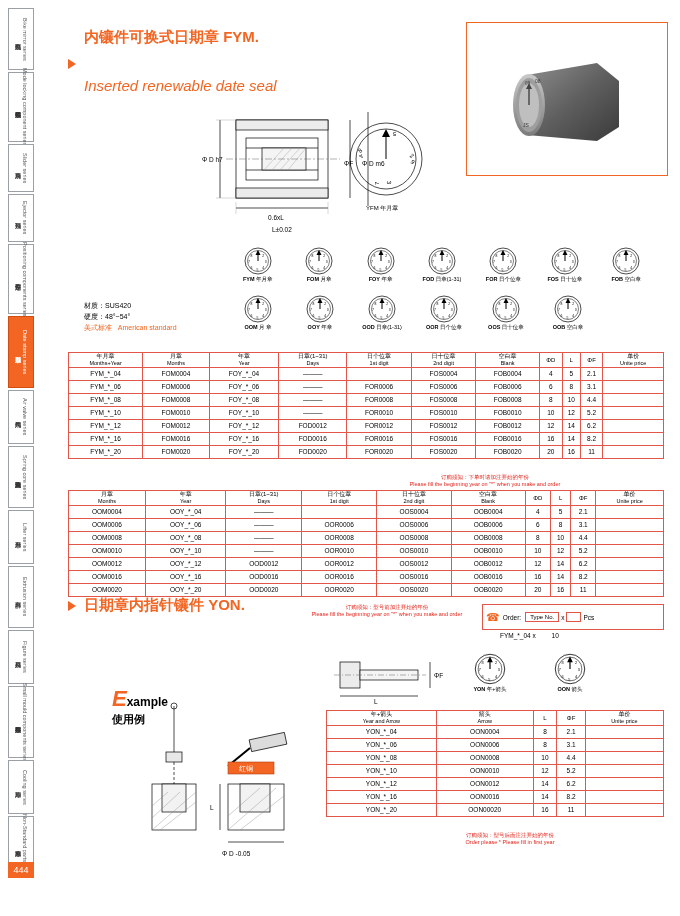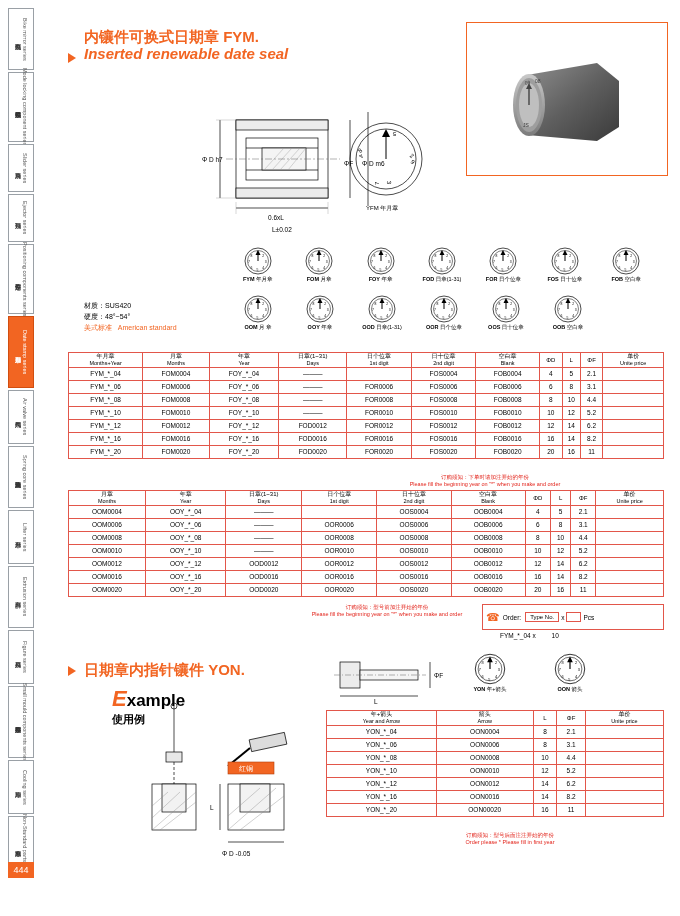--- a/index.html
+++ b/index.html
@@ -32,21 +32,21 @@
     color:#fff;font-size:9px;display:flex;align-items:center;justify-content:center;
   }
   
   .arrow{
     width:0;height:0;border-left:8px solid #f26522;
     border-top:5px solid transparent;border-bottom:5px solid transparent;
     display:inline-block;vertical-align:middle;
   }
   .h-title{position:absolute;}
   .h-cn{font-size:15px;font-weight:bold;color:#f26522;line-height:17px;}
-  .h-en{font-size:15px;font-weight:bold;color:#f26522;line-height:18px;font-style:italic;}
+  .h-en{font-size:15px;font-weight:normal;color:#f26522;line-height:18px;font-style:italic;margin-top:32px;}
   
   .photo-box{
     position:absolute;border:1px solid #f26522;background:#fff;
   }
   
   table.spec{
     position:absolute;border-collapse:collapse;font-size:6.5px;background:#fff;
   }
   table.spec th,table.spec td{
     border:1px solid #e2564a;padding:0;text-align:center;
@@ -127,21 +127,21 @@
         <span class="en">Cooling series</span>
       </div>
       <div class="tab" style="top: 808px; height: 60px;">
         <span class="cn">非标准系列</span>
         <span class="en">Non-Standard parts series</span>
       </div>
     </div>
   <div class="pagenum">444</div>
 
   <div class="h-title" style="left:68px;top:28px;">
-    <div style="display:flex;align-items:flex-end;">
+    <div style="display:flex;align-items:center;">
       <span class="arrow" style="margin-top:5px;margin-right:8px;"></span>
       <div>
         <div class="h-cn">内镶件可换式日期章 FYM.</div>
         <div class="h-en">Inserted renewable date seal</div>
       </div>
     </div>
   </div>
 
   <div class="photo-box" style="left:466px;top:22px;width:200px;height:152px;">
     <svg width="198" height="150" viewBox="0 0 198 150">
@@ -775,21 +775,21 @@
     <span>x</span>
     <span class="cell">&nbsp;&nbsp;&nbsp;</span>
     <span>Pcs</span>
   </div>
   <div style="position:absolute;left:500px;top:632px;font-size:6.5px;">
     <span>FYM_*_04</span>
     <span>x</span>
     <span style="margin-left:14px;">10</span>
   </div>
 
-  <div class="h-title" style="left:68px;top:661px;">
+  <div class="h-title" style="left:68px;top:596px;">
     <div style="display:flex;align-items:flex-start;">
       <span class="arrow" style="margin-top:5px;margin-right:8px;"></span>
       <div>
         <div class="h-cn">日期章内指针镶件 YON.</div>
       </div>
     </div>
   </div>
 
   <div style="position:absolute;left:330px;top:650px;width:130px;height:56px;">
     <svg width="130" height="56" viewBox="0 0 130 56">
@@ -839,21 +839,21 @@
             <text x="11.460303038033002" y="22.739696961967002" font-size="3.4" font-family="Liberation Sans, sans-serif">6</text>
             <text x="9" y="16.8" font-size="3.4" font-family="Liberation Sans, sans-serif">7</text>
             <text x="11.460303038032999" y="10.860303038033003" font-size="3.4" font-family="Liberation Sans, sans-serif">8</text>
           </svg>
         </div>
         <div class="seal-lbl"><b>OON</b> 箭头</div>
       </div>
     </div>
 
   <div style="position:absolute;left:112px;top:686px;">
-    <div><span class="ex-E">E</span><span style="font-size:17px;font-weight:bold;">xample</span></div>
+    <div><span class="ex-E">E</span><span style="font-size:12px;font-weight:bold;">xample</span></div>
     <div style="font-size:11px;font-weight:bold;">使用例</div>
   </div>
 
   <div style="position:absolute;left:100px;top:700px;width:220px;height:160px;">
     <svg width="220" height="160" viewBox="0 0 220 160">
       <g stroke="#000" fill="none" stroke-width="0.7">
 
         <line x1="74" y1="6" x2="74" y2="52"></line>
         <circle cx="74" cy="6" r="3"></circle>
         <rect x="66" y="52" width="16" height="10" fill="#e8e8e8"></rect>

